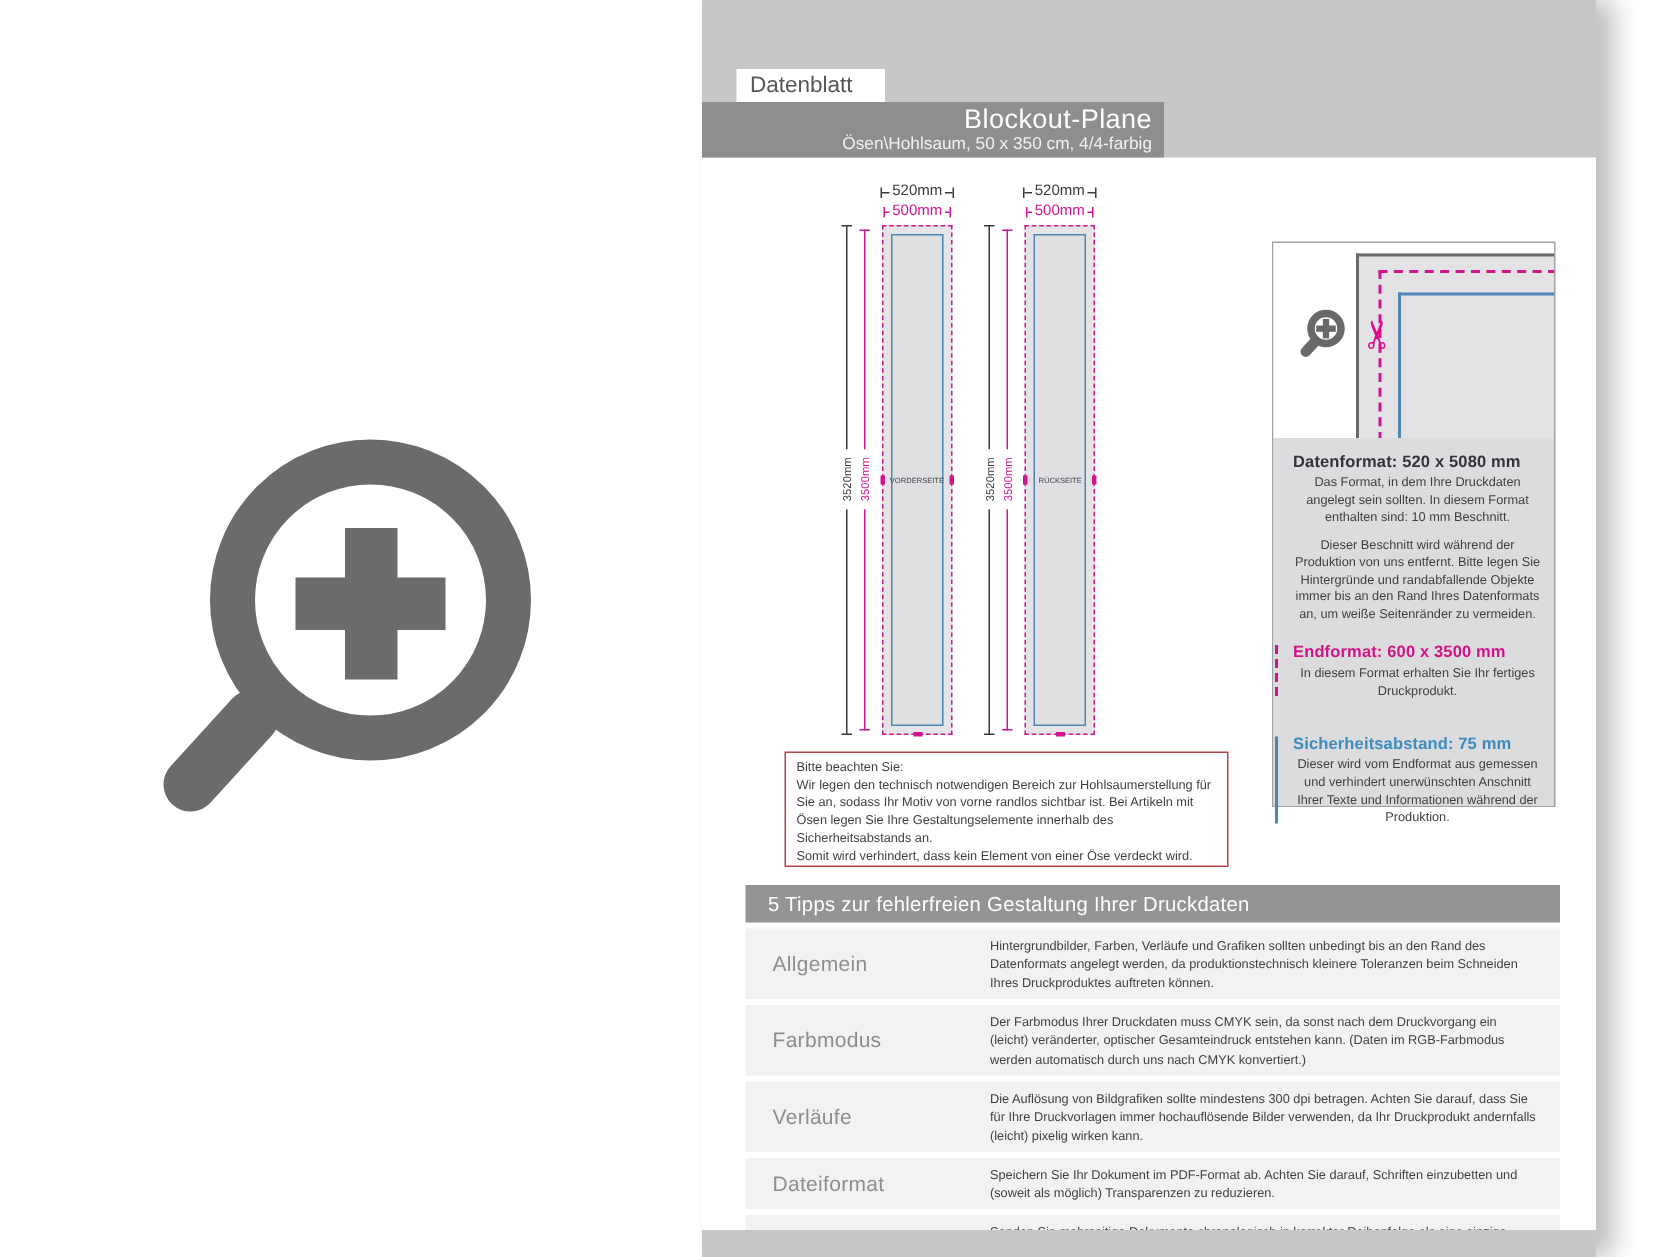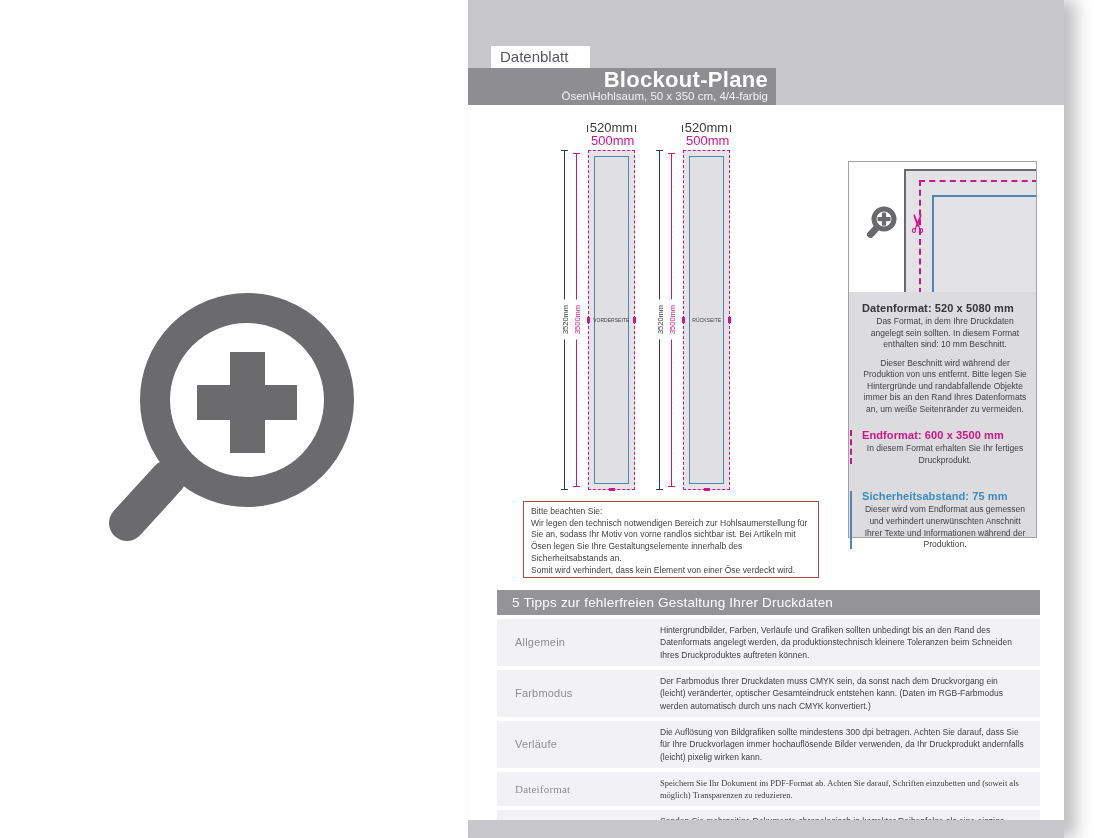--- a/index.html
+++ b/index.html
@@ -12,25 +12,25 @@
 
   
   #page { position:absolute; left:468px; top:0; width:596px; height:838px; background:#fff;
           box-shadow:12px 0 16px rgba(0,0,0,.25); }
 
   .band { position:absolute; left:0; top:0; width:100%; height:105px; background:#c7c6c8; }
   .tab  { position:absolute; left:23px; top:46px; width:99px; height:22px; background:#fff;
           color:#57565a; font-size:15px; line-height:22px; padding-left:9px; }
   .titlebar { position:absolute; left:0; top:68px; width:308px; height:37px; background:#8e8d8f;
           color:#fff; text-align:right; padding:2px 8px 0 0; }
-  .titlebar .t { font-size:22px; line-height:19px; letter-spacing:.3px;font-weight:bold; }
+  .titlebar .t { font-size:18px; line-height:19px; letter-spacing:.3px; }
   .titlebar .s { font-size:11.5px; line-height:14px; color:#f2f2f2; }
 
   
-  .hdim { position:absolute; height:8px; display:flex; align-items:center; color:#3a3a3c; font-size:13px; }
+  .hdim { position:absolute; height:8px; display:flex; align-items:center; color:#3a3a3c; font-size:10px; }
   .hdim.mag { color:#cf1490; }
   .hdim .ln { flex:1; height:1px; background:currentColor; position:relative; }
   .hdim .lab { padding:0 2px; line-height:8px; white-space:nowrap; }
   .hdim::before,.hdim::after { content:''; width:1px; height:7px; background:currentColor; }
 
   .vline { position:absolute; width:1px; background:#3a3a3c; }
   .vline.mag { background:#cf1490; }
   .vline::before,.vline::after { content:''; position:absolute; left:-3px; width:7px; height:1px; background:inherit; }
   .vline::before { top:0; } .vline::after { bottom:0; }
 
@@ -78,23 +78,23 @@
   .sec-end { margin-top:14px; }
   .sec-end h4 { color:#cf1487; }
   .sec-safe { margin-top:24px; }
   .sec-safe h4 { color:#3a8cbe; }
 
   
   #tipshead { position:absolute; left:29px; top:590px; width:543px; height:25px; background:#949396;
               color:#fff; font-size:13.5px; line-height:25px; padding-left:15px; letter-spacing:.2px; }
   #tipsrows { position:absolute; left:29px; top:619px; width:543px; display:flex; flex-direction:column; gap:4px; }
   .trow { background:#f2f2f4; display:flex; align-items:center; }
-  .trow .lbl { flex:0 0 163px; padding-left:18px; font-size:11px; color:#8e8e90; letter-spacing:.2px; }
+  .trow .lbl { flex:0 0 163px; padding-left:18px; font-size:14px; color:#8e8e90; letter-spacing:.2px; }
   .trow .txt { flex:1; font-size:8.5px; line-height:1.45; color:#414143; padding:5px 16px 5px 0; }
-  .rh40 { min-height:40px; } .rh41 { min-height:41px; } .rh29 { min-height:29px;font-family:Liberation Serif, serif; } .rh31 { min-height:31px; }
+  .rh40 { min-height:40px; } .rh41 { min-height:41px; } .rh29 { min-height:29px; } .rh31 { min-height:31px; }
 
   #footerbar { position:absolute; left:0; top:820px; width:100%; height:18px; background:#c7c6c8; }
 </style>
 </head>
 <body>
 
 <div id="stage">
 
   <svg id="bigzoom" width="300" height="280" viewBox="0 0 300 280">
     <circle cx="147" cy="120" r="92" fill="none" stroke="#6b6a6c" stroke-width="30"></circle>

